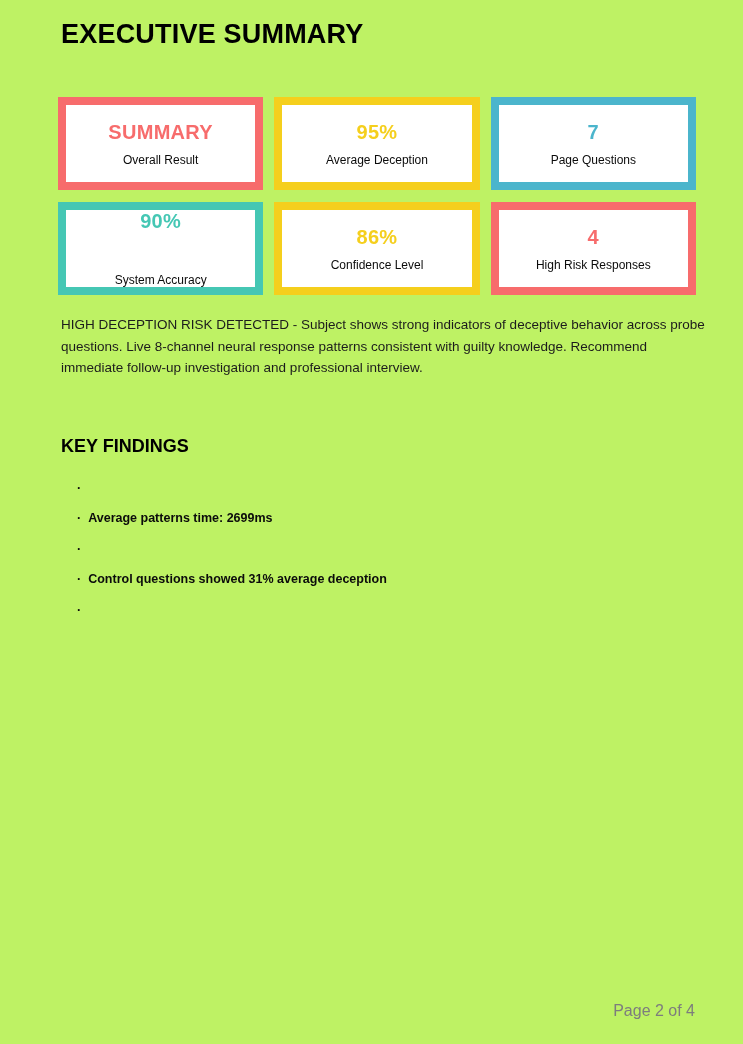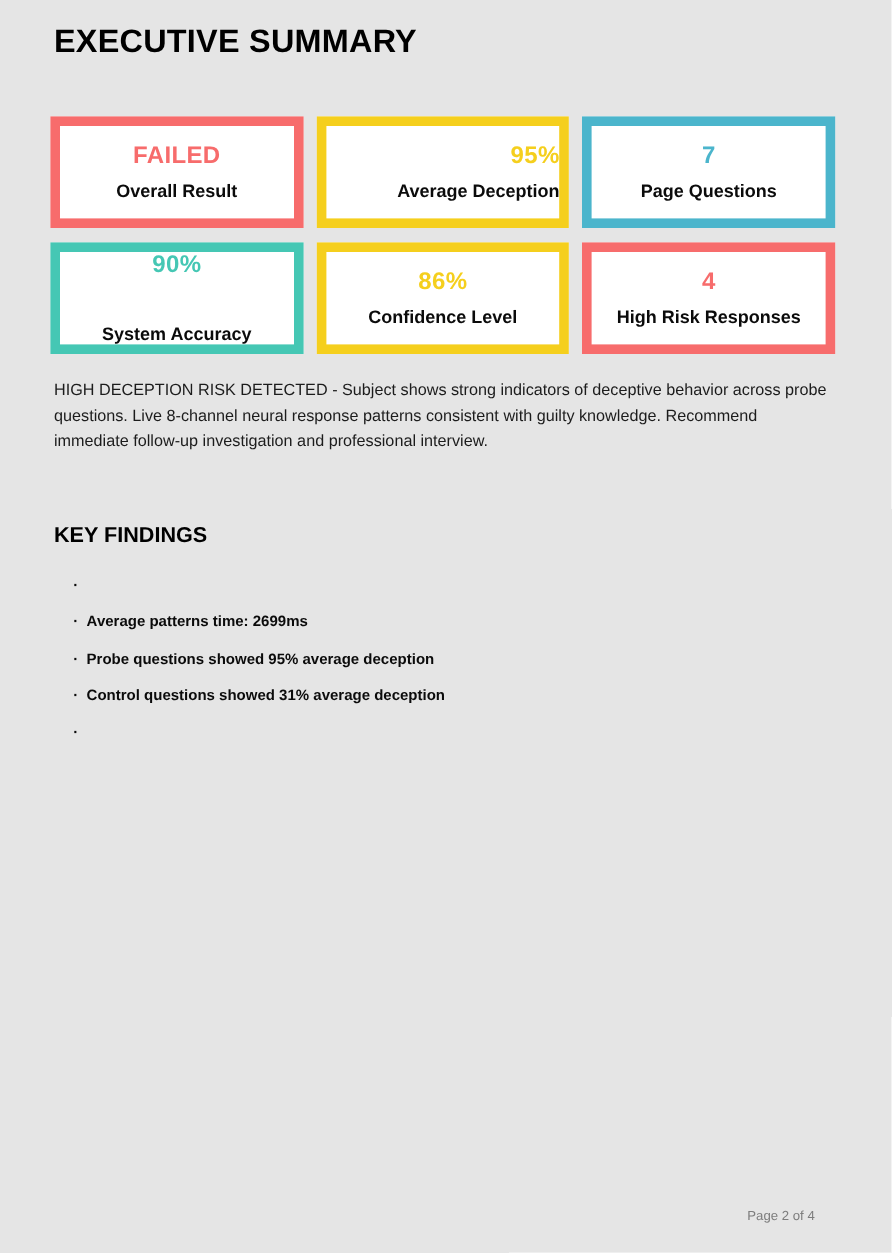--- a/index.html
+++ b/index.html
@@ -4,21 +4,21 @@
 <style>
   * { margin: 0; padding: 0; box-sizing: border-box; }
   html, body { background: #ffffff; }
   body {
     width: 743px; height: 1044px;
     position: relative;
     font-family: "Liberation Sans", "DejaVu Sans", sans-serif;
     color: #0b0b0b;
     overflow: hidden;
   }
-  .page { position: absolute; inset: 0; background: #e5e5e5; padding: 18px 47px 0 42px; }
+  .page { position: absolute; inset: 0; background: #bef264; padding: 18px 47px 0 58px; }
 
   .doc-title {
     margin-top: 1px;
     margin-left: 3px;
     font-size: 27px;
     font-weight: 700;
     letter-spacing: 0.2px;
     color: #000;
   }
 
@@ -38,22 +38,22 @@
     align-items: center;
     justify-content: center;
     gap: 9px;
   }
   .stat-value {
     font-size: 20px;
     font-weight: 700;
     letter-spacing: 0.3px;
   }
   .stat-label {
-    font-size: 15px;
-    font-weight: 700;
+    font-size: 12px;
+    font-weight: 400;
     color: #0b0b0b;
   }
 
   .section-heading {
     font-size: 18px;
     font-weight: 700;
     color: #000;
     margin-left: 3px;
   }
   .section-pa { margin-top: 52px; }
@@ -82,42 +82,42 @@
     display: flex;
     align-items: baseline;
   }
   .bullet-dot {
     font-weight: 700;
     margin-right: 7px;
   }
 
   .page-footer {
     position: absolute;
-    right: 64px;
+    right: 48px;
     bottom: 24px;
-    font-size: 11px;
+    font-size: 16px;
     color: #7d7d7d;
     font-weight: 400;
   }
 </style>
 </head>
 <body>
 
 <div class="page">
 
   <h1 class="doc-title">EXECUTIVE SUMMARY</h1>
 
   <div class="stats-grid">
 
     <div class="stat-card" style="border-color: rgb(247, 108, 108);">
-      <div class="stat-value" style="color: rgb(247, 108, 108);">FAILED</div>
+      <div class="stat-value" style="color: rgb(247, 108, 108);">SUMMARY</div>
       <div class="stat-label">Overall Result</div>
     </div>
 
-    <div class="stat-card" style="border-color: rgb(245, 207, 29); align-items: flex-end;">
+    <div class="stat-card" style="border-color: rgb(245, 207, 29);">
       <div class="stat-value" style="color: rgb(245, 207, 29);">95%</div>
       <div class="stat-label">Average Deception</div>
     </div>
 
     <div class="stat-card" style="border-color: rgb(75, 181, 204);">
       <div class="stat-value" style="color: rgb(75, 181, 204);">7</div>
       <div class="stat-label">Page Questions</div>
     </div>
 
     <div class="stat-card" style="border-color: rgb(69, 199, 180); justify-content: space-between;">
@@ -145,21 +145,20 @@
   <ul class="findings-list">
     <li class="finding-item">
       <span class="bullet-dot">·</span>
     </li>
     <li class="finding-item">
       <span class="bullet-dot">·</span>
       <span>Average patterns time: 2699ms</span>
     </li>
     <li class="finding-item">
       <span class="bullet-dot">·</span>
-      <span>Probe questions showed 95% average deception</span>
     </li>
     <li class="finding-item">
       <span class="bullet-dot">·</span>
       <span>Control questions showed 31% average deception</span>
     </li>
     <li class="finding-item">
       <span class="bullet-dot">·</span>
     </li>
   </ul>
 

